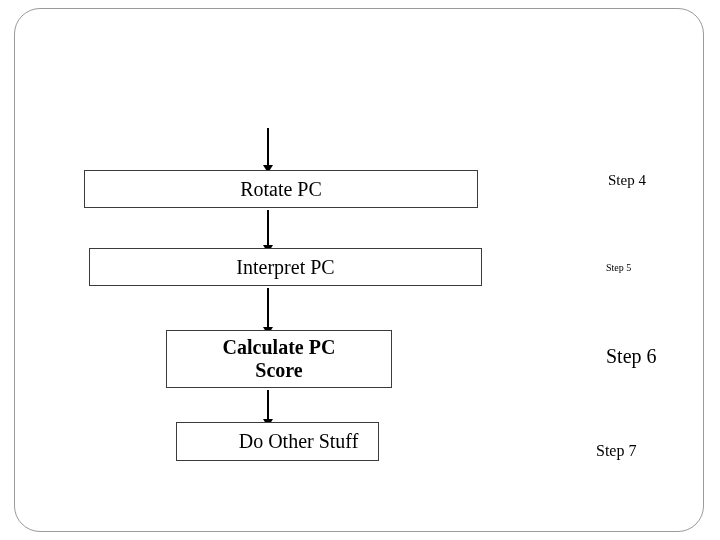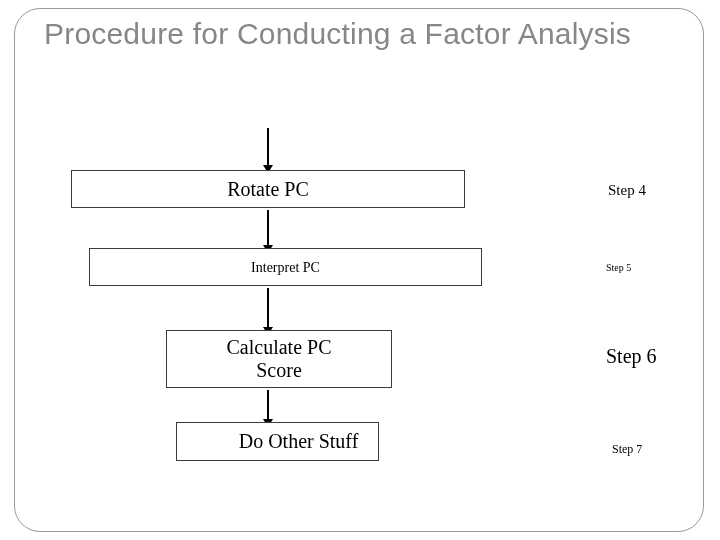--- a/index.html
+++ b/index.html
@@ -77,39 +77,38 @@
     color: #000000;
     white-space: nowrap;
   }
 </style>
 </head>
 <body>
 
 <div class="slide">
   <div class="frame"></div>
 
-  <div class="title">Procedure for Conducting a Factor Analysis</div>
 
   <div id="flowchart">
       <div class="arrow" style="left: 267px; top: 128px; height: 38px;"></div>
       <div class="arrow" style="left: 267px; top: 210px; height: 36px;"></div>
       <div class="arrow" style="left: 267px; top: 288px; height: 40px;"></div>
       <div class="arrow" style="left: 267px; top: 390px; height: 30px;"></div>
-      <div class="box" style="left: 71px; top: 170px; width: 394px; height: 38px; font-size: 20px; text-align: center;">
+      <div class="box" style="left: 84px; top: 170px; width: 394px; height: 38px; font-size: 20px; text-align: center;">
         <span>Rotate PC</span>
       </div>
-      <div class="box" style="left: 89px; top: 248px; width: 393px; height: 38px; font-size: 14px;">
+      <div class="box" style="left: 89px; top: 248px; width: 393px; height: 38px; font-size: 20px;">
         <span>Interpret PC</span>
       </div>
-      <div class="box" style="left: 166px; top: 330px; width: 226px; height: 58px; font-size: 20px;">
+      <div class="box" style="left: 166px; top: 330px; width: 226px; height: 58px; font-size: 20px; font-weight: bold;">
         <span>Calculate PC<br>Score</span>
       </div>
       <div class="box" style="left: 176px; top: 422px; width: 203px; height: 39px; font-size: 20px; padding-left: 42px;">
         <span>Do Other Stuff</span>
       </div>
     </div>
   <div id="steplabels">
-      <div class="step" style="left: 608px; top: 172px; font-size: 15px; margin-top: 10px;">Step 4</div>
+      <div class="step" style="left: 608px; top: 172px; font-size: 15px;">Step 4</div>
       <div class="step" style="left: 606px; top: 262px; font-size: 10px;">Step 5</div>
       <div class="step" style="left: 606px; top: 345px; font-size: 20px;">Step 6</div>
-      <div class="step" style="left: 612px; top: 442px; font-size: 12px;">Step 7</div>
+      <div class="step" style="left: 596px; top: 442px; font-size: 16px;">Step 7</div>
     </div>
 </div>
 
 </body></html>

